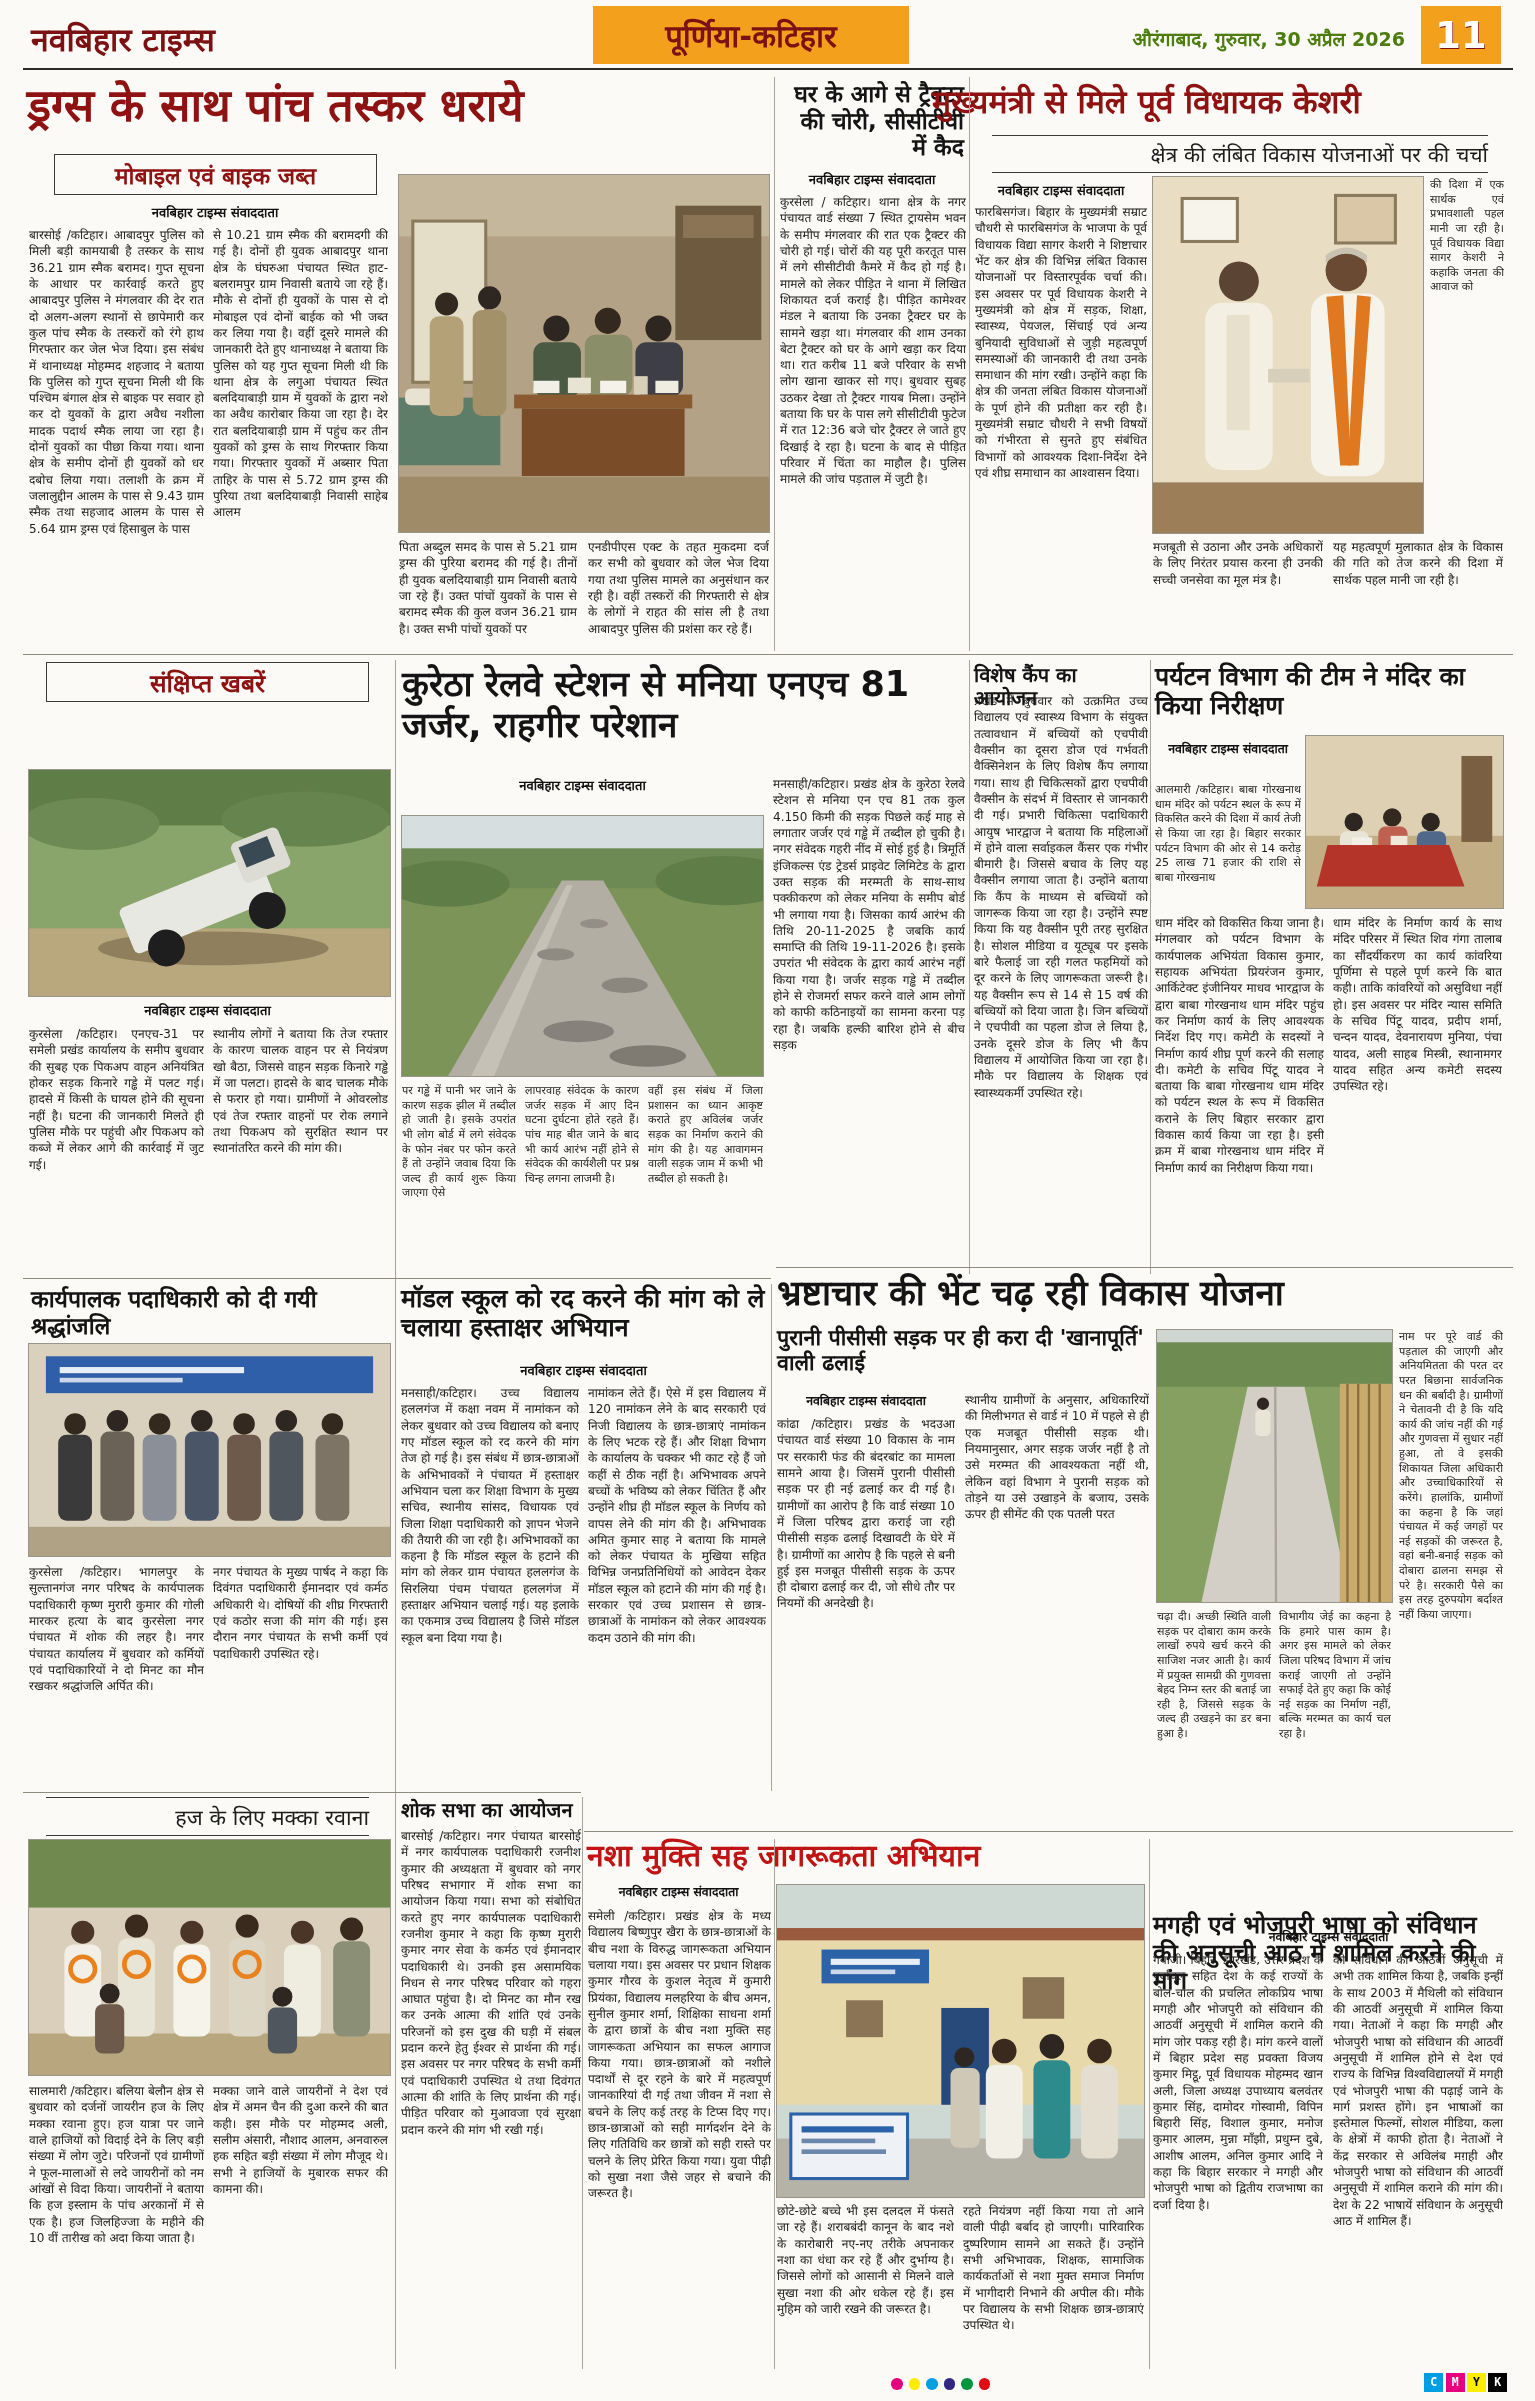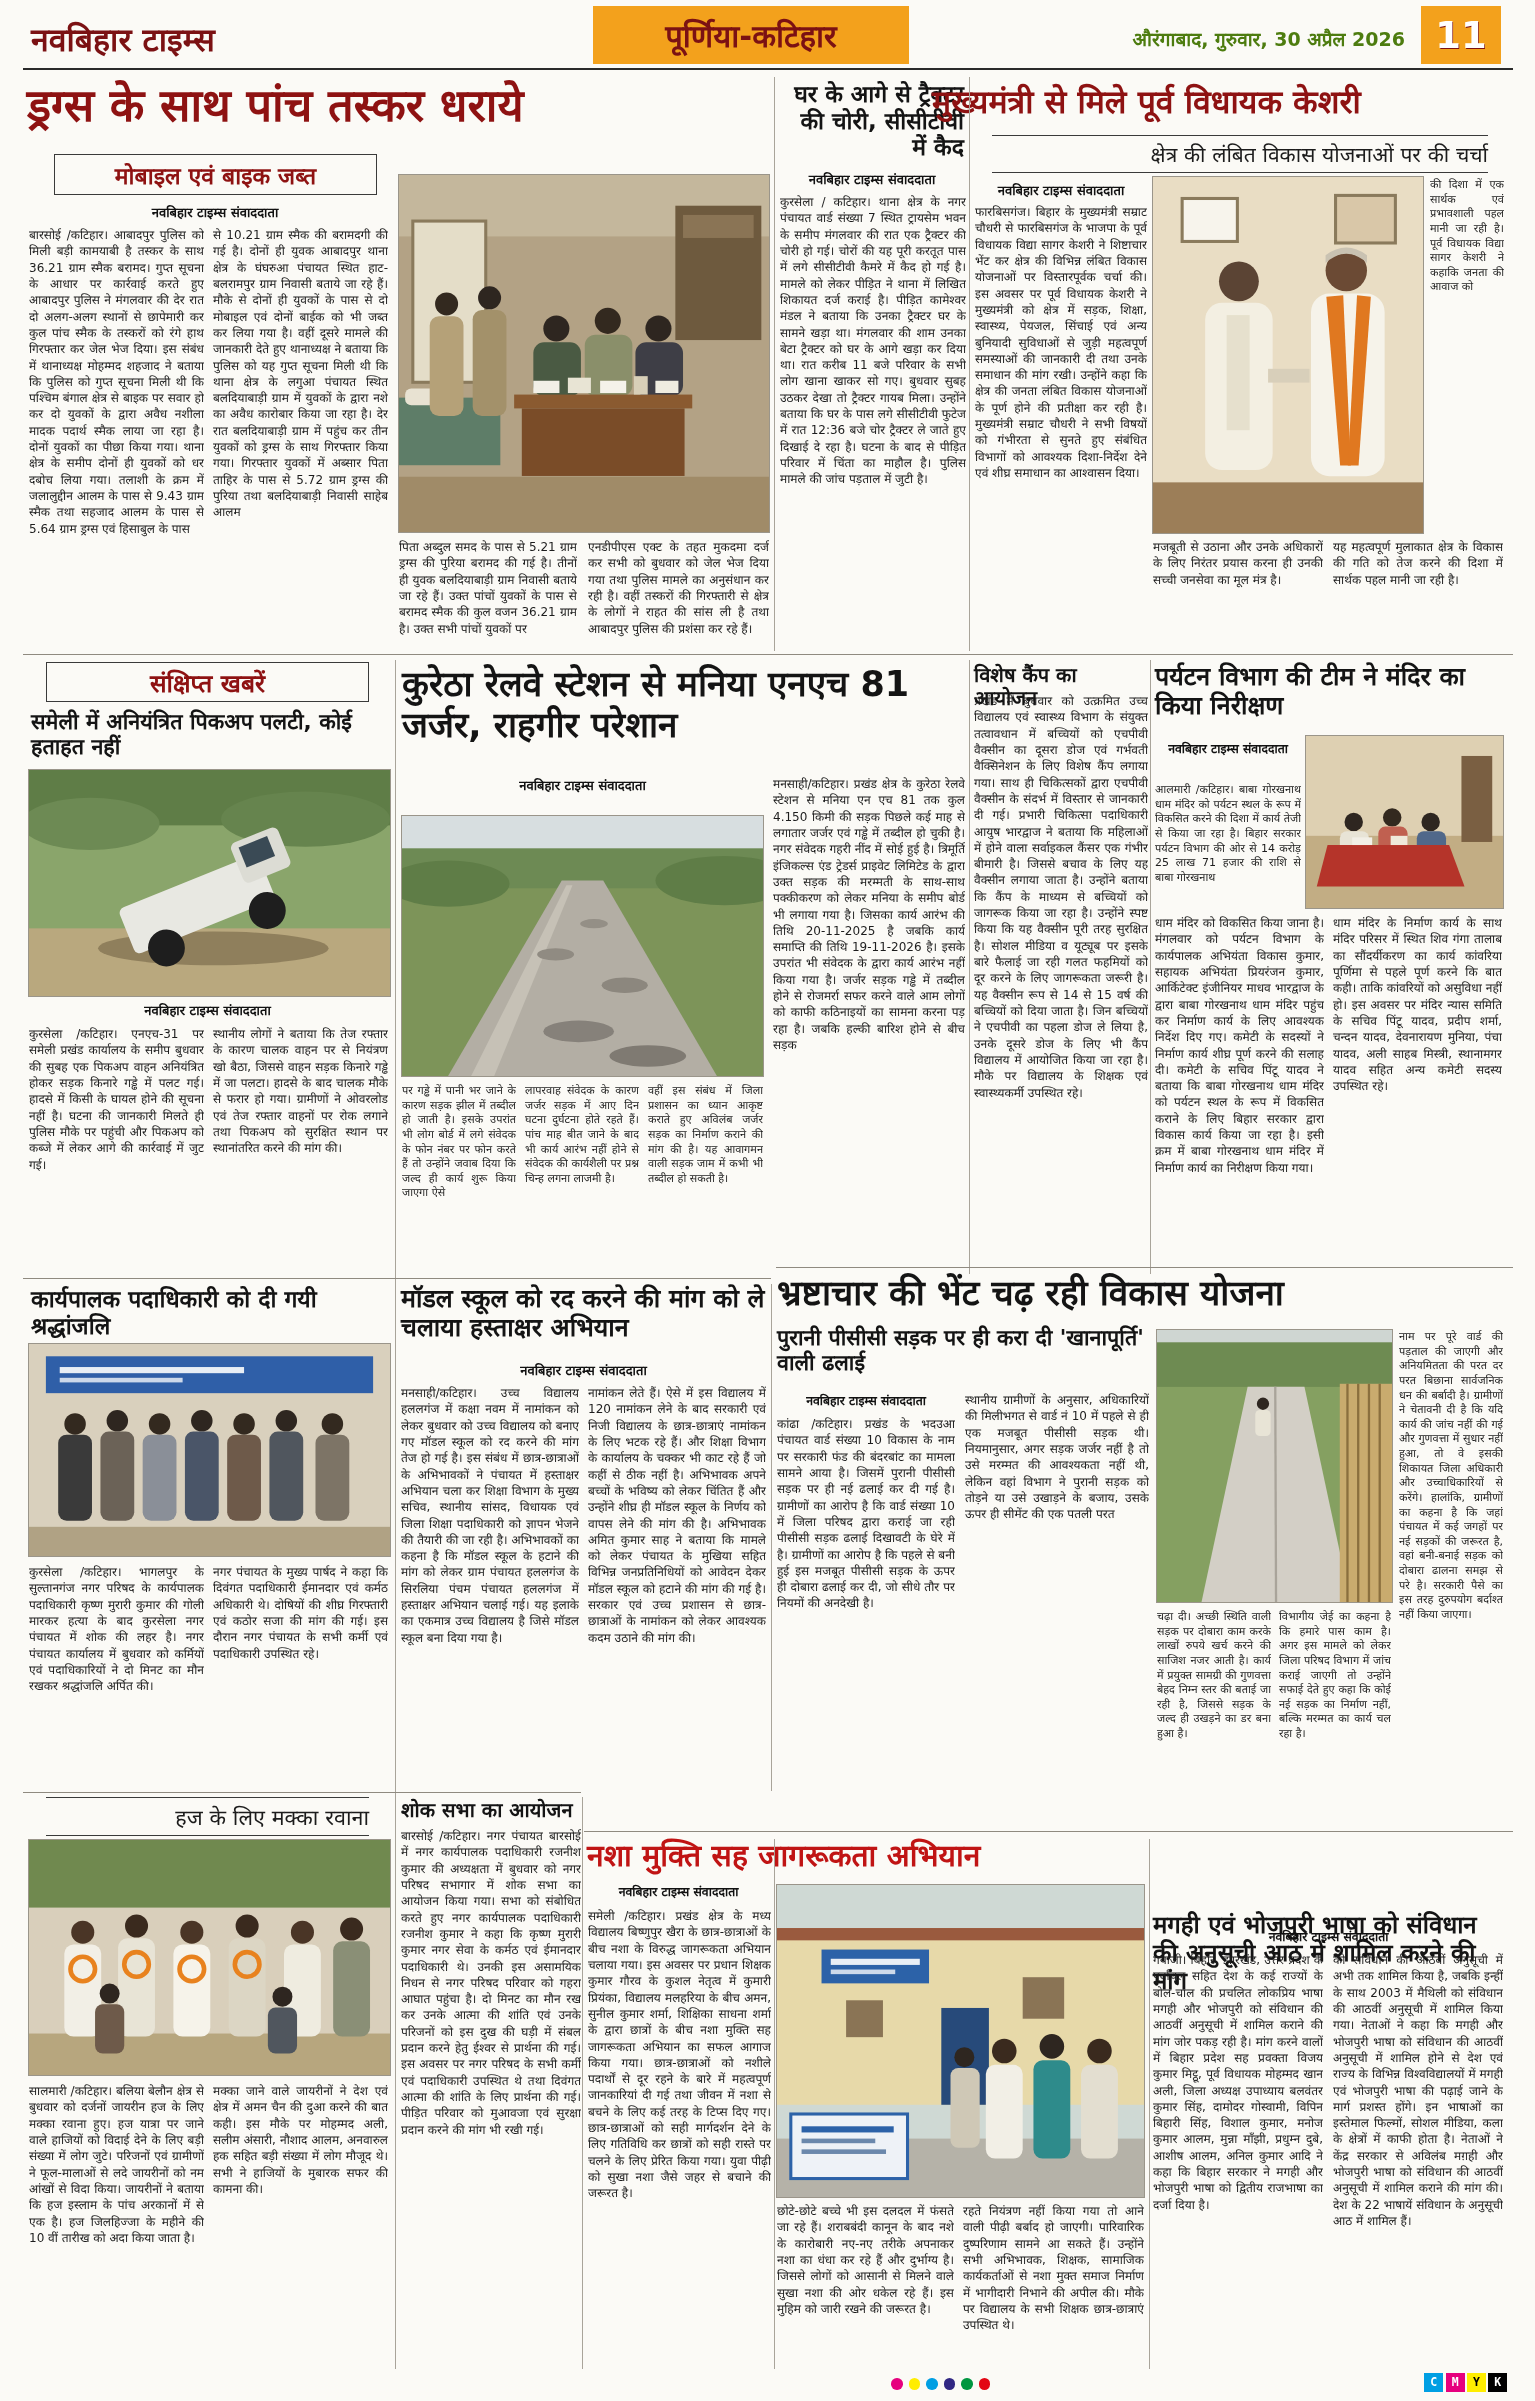--- a/index.html
+++ b/index.html
@@ -106,21 +106,20 @@
   <div class="abs col" style="left:1153px;top:539px;width:170px;height:112px">मजबूती से उठाना और उनके अधिकारों के लिए निरंतर प्रयास करना ही उनकी सच्ची जनसेवा का मूल मंत्र है।</div>
   <div class="abs col" style="left:1333px;top:539px;width:170px;height:112px">यह महत्वपूर्ण मुलाकात क्षेत्र के विकास की गति को तेज करने की दिशा में सार्थक पहल मानी जा रही है।</div>
 
   <div class="vr" style="left:774px;top:77px;height:574px"></div>
   <div class="vr" style="left:969px;top:77px;height:574px"></div>
   <div class="hr" style="left:23px;top:654px;width:1490px"></div>
 
   <div class="abs kicker" style="left:46px;top:662px;width:323px;height:40px;font-size:24.6px">
       <span>संक्षिप्त खबरें</span>
     </div>
-  <div class="abs hl" style="left:31px;top:710px;width:353px;font-size:21.5px">समेली में अनियंत्रित पिकअप पलटी, कोई हताहत नहीं</div>
   <div class="photo" style="left:29px;top:770px;width:361px;height:226px">
     <svg viewBox="0 0 470 294" preserveAspectRatio="none">
       <rect width="470" height="294" fill="#8aa56b"></rect>
         <rect width="470" height="72" fill="#5f7d47"></rect>
       <ellipse cx="80" cy="70" rx="90" ry="34" fill="#6d8a54"></ellipse>
         <ellipse cx="360" cy="64" rx="110" ry="36" fill="#66844e"></ellipse>
       <rect y="206" width="470" height="88" fill="#b9a87e"></rect>
       <ellipse cx="240" cy="232" rx="150" ry="22" fill="#8f7f5c"></ellipse>
       <g transform="rotate(-22 235 170)">
         <rect x="120" y="136" width="196" height="64" rx="8" fill="#e8e8e2"></rect>

